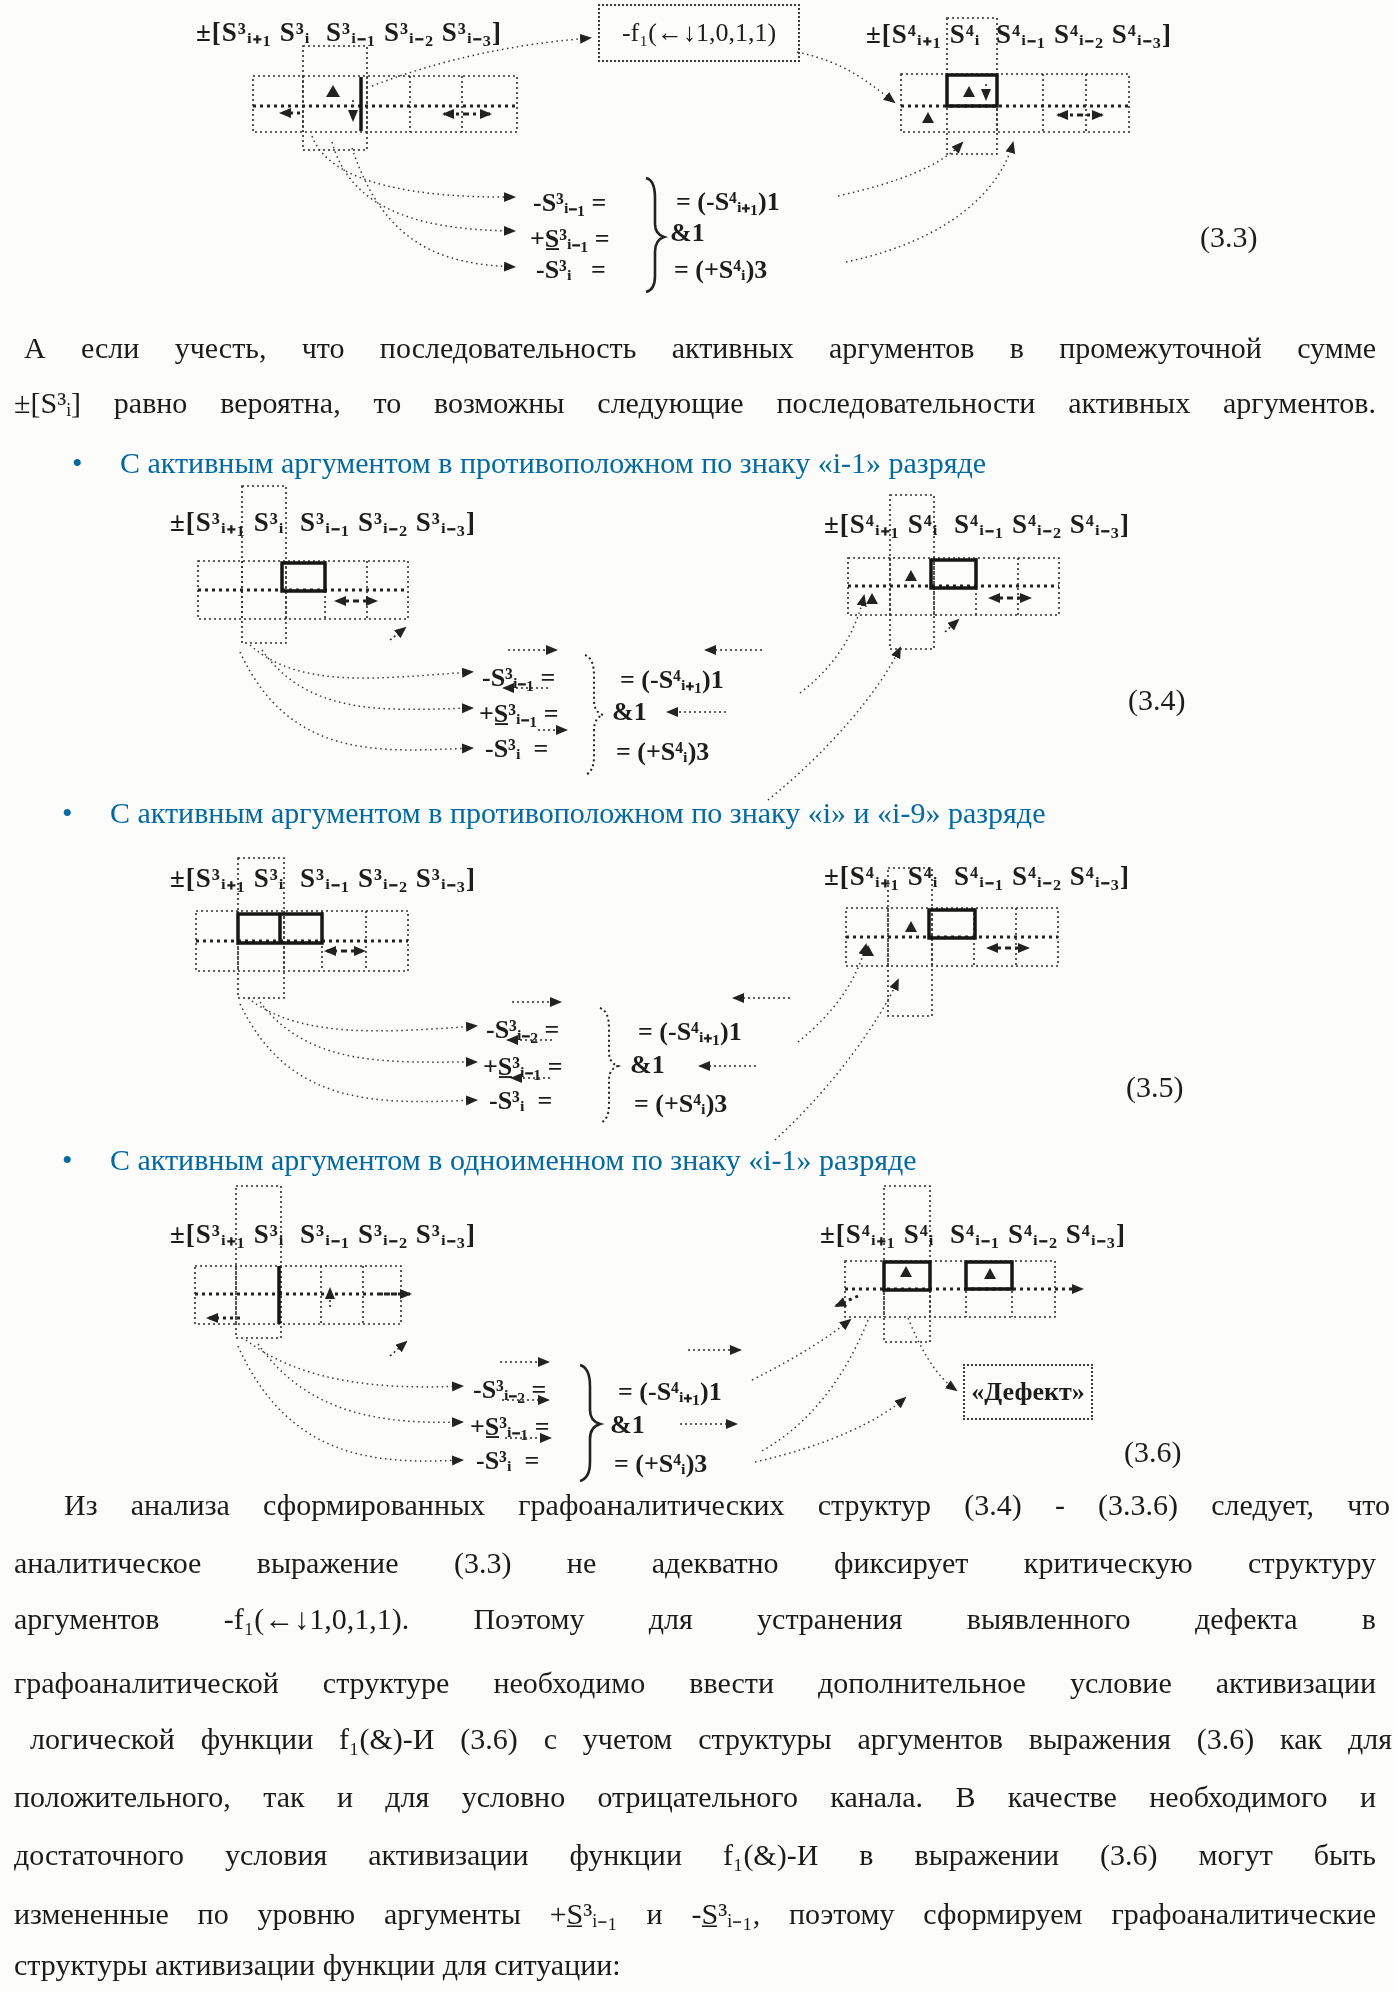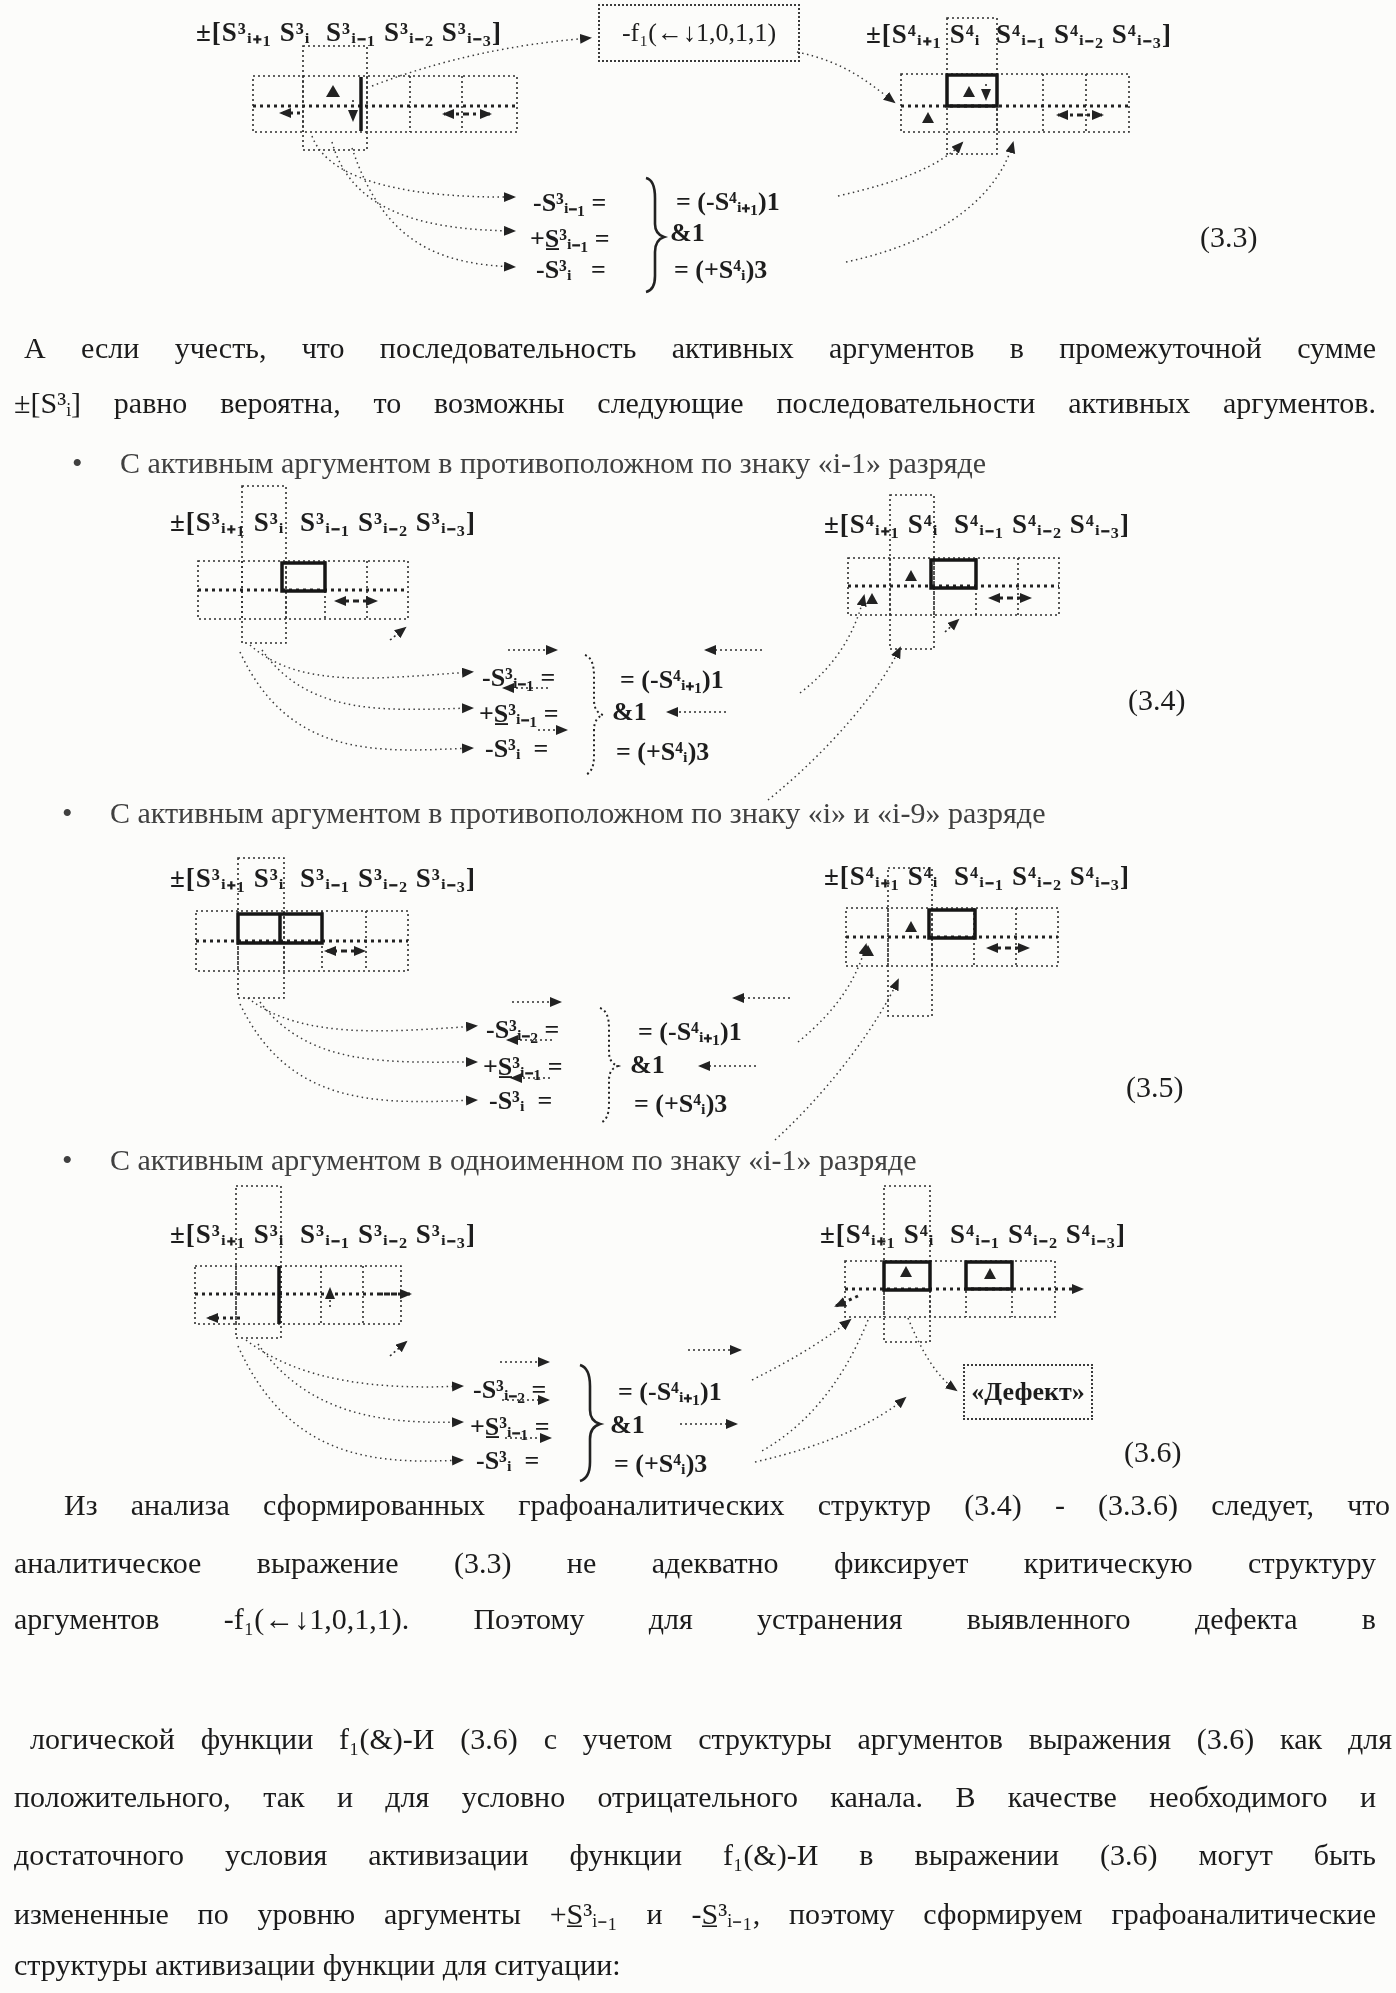--- a/index.html
+++ b/index.html
@@ -6,21 +6,21 @@
   body{background:#e8e8e6;}
   .page{position:relative;width:1396px;height:1993px;background:#fcfcfa;overflow:hidden;
         font-family:"Liberation Serif",serif;color:#1d1d1d;}
   .t{position:absolute;white-space:pre;color:#1d1d1d;}
   .formula{font:bold 27px "Liberation Serif",serif;letter-spacing:1px;}
   .eq{font:bold 26px "Liberation Serif",serif;}
   .lbl{font:30px "Liberation Serif",serif;}
   .par{position:absolute;font:30px "Liberation Serif",serif;color:#1b1b1b;
        text-align:justify;text-align-last:justify;}
   .par.last{text-align-last:left;}
-  .bullet{position:absolute;font:30px "Liberation Serif",serif;color:#404040;}
+  .bullet{position:absolute;font:30px "Liberation Serif",serif;color:#0369a1;}
   .bullet .mark{display:inline-block;width:48px;}
   .dotted-box{position:absolute;border:2px dotted #3a3a3a;display:flex;align-items:center;
               justify-content:center;background:transparent;}
   .f1text{font:26px "Liberation Serif",serif;}
   .defecttext{font:bold 26px "Liberation Serif",serif;}
   #gfx{position:absolute;left:0;top:0;z-index:1;pointer-events:none;}
   .z{z-index:2;}
   svg .d1{stroke:#2e2e2e;stroke-width:1.6;fill:none;stroke-dasharray:2 3;}
   svg .d2{stroke:#222;stroke-width:3;fill:none;stroke-dasharray:3 4;}
   svg .s3{stroke:#161616;stroke-width:3.5;fill:none;}
@@ -255,19 +255,20 @@
   <div class="t eq z" style="left:610px;top:1410px;">&amp;1</div>
   <div class="t eq z" style="left:614px;top:1449px;">= (+S⁴ᵢ)3</div>
   <div class="dotted-box z" style="left:963px;top:1364px;width:126px;height:52px;">
     <span class="defecttext">«Дефект»</span>
   </div>
   <div class="t lbl z" style="left:1124px;top:1435px;">(3.6)</div>
 
   <div class="par z" style="left:28px;top:1488px;width:1362px;text-indent:36px;">Из анализа сформированных графоаналитических структур  (3.4) - (3.3.6) следует, что</div>
   <div class="par z" style="left:14px;top:1546px;width:1362px;font-family:Liberation Serif, serif;">аналитическое  выражение  (3.3)  не  адекватно  фиксирует  критическую  структуру</div>
   <div class="par z" style="left:14px;top:1602px;width:1362px;">аргументов   -f₁(←↓1,0,1,1).   Поэтому   для   устранения   выявленного   дефекта   в</div>
+  <div class="par z" style="left:14px;top:1666px;width:1362px;">графоаналитической структуре необходимо  ввести   дополнительное условие активизации</div>
   <div class="par z" style="left:30px;top:1722px;width:1362px;">логической функции f₁(&amp;)-И (3.6) с учетом структуры аргументов выражения (3.6) как для</div>
   <div class="par z" style="left:14px;top:1780px;width:1362px;">положительного, так и для условно отрицательного канала. В качестве необходимого и</div>
   <div class="par z" style="left:14px;top:1838px;width:1362px;">достаточного  условия  активизации  функции  f₁(&amp;)-И  в  выражении  (3.6)  могут  быть</div>
   <div class="par z" style="left:14px;top:1892px;width:1362px;">измененные по уровню аргументы +S̲³ᵢ₋₁  и -S̲³ᵢ₋₁, поэтому сформируем графоаналитические</div>
   <div class="par last z" style="left:14px;top:1948px;width:1362px;">структуры активизации функции для  ситуации:</div>
 
 </div>
 
 </body></html>

